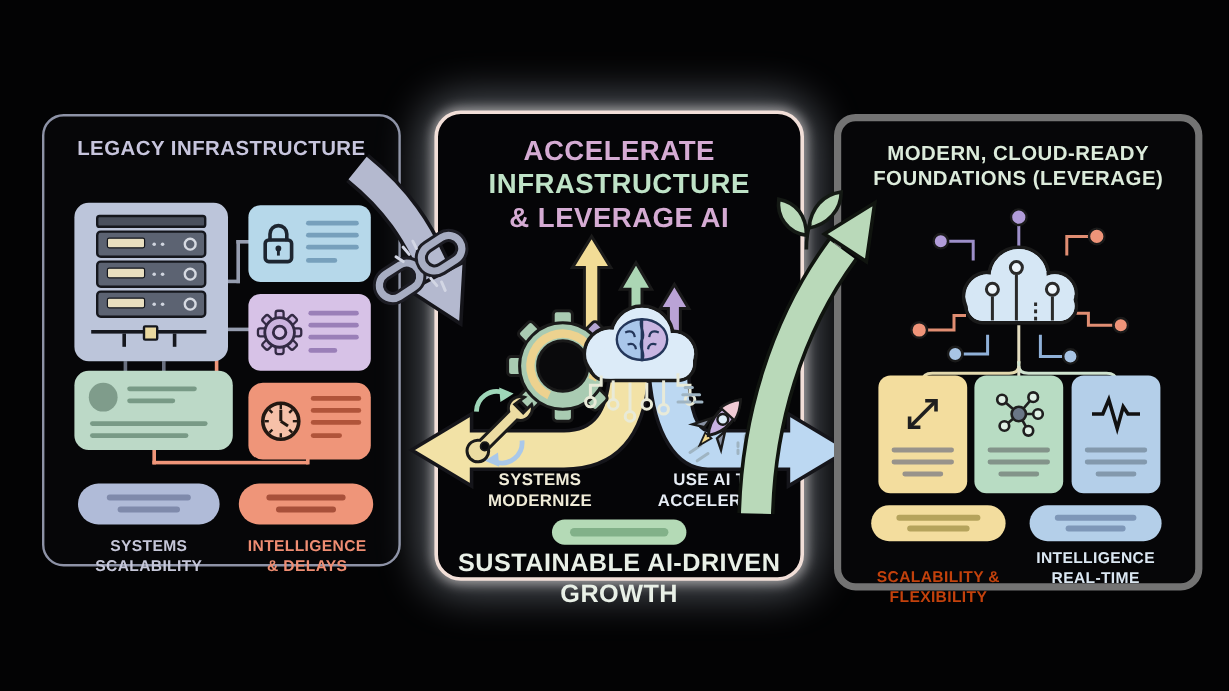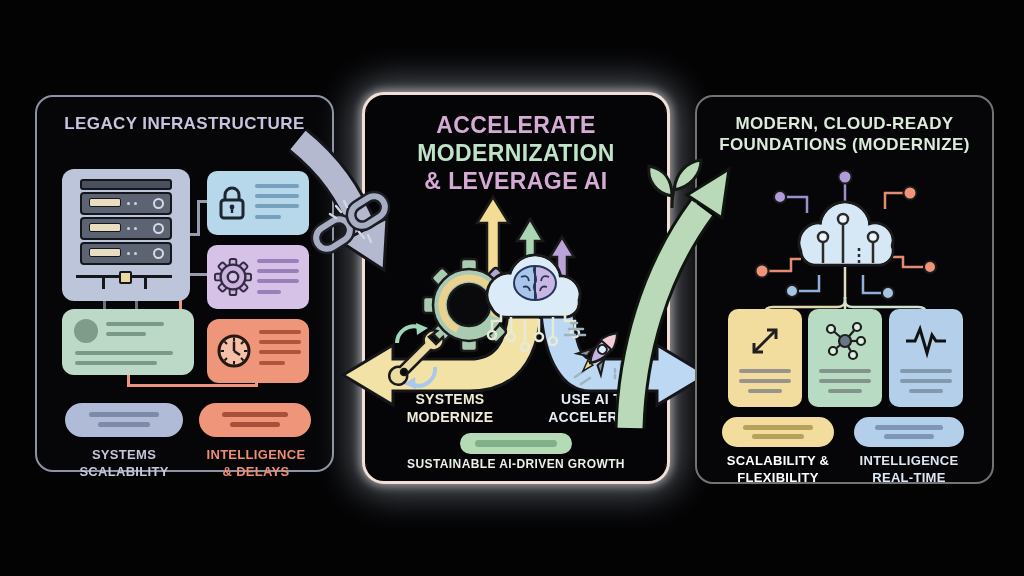--- a/index.html
+++ b/index.html
@@ -30,21 +30,21 @@
   .srv-node{position:absolute;left:57px;top:4px;width:9px;height:9px;background:#ead9a0;border:2px solid #15171d;border-radius:2px;}
   .srv-leg{position:absolute;top:11px;width:3px;height:11px;background:#15171d;}
 
   
   #modern{left:362px;top:92px;width:302px;height:386px;border:3px solid #f2dfd8;border-radius:22px;
           box-shadow:0 0 36px 10px rgba(210,222,238,.40),0 0 10px 2px rgba(255,242,236,.55);background:#050507;}
   #modern .ttl{top:16px;font-size:23px;line-height:1.22;}
   .arrow-label{position:absolute;text-align:center;font-size:14px;line-height:1.25;letter-spacing:.3px;}
 
   
-  #foundations{left:695px;top:95px;width:295px;height:385px;border:2px solid #737373;}
+  #foundations{left:695px;top:95px;width:295px;height:385px;border:6px solid #737373;}
   #foundations .ttl{top:16px;font-size:17px;color:#dcebdb;}
   .fcard{position:absolute;top:212px;width:74px;height:98px;border-radius:10px;}
   .fcard .bar{left:50%;transform:translateX(-50%);}
 </style>
 </head>
 <body>
 
 <div class="canvas">
 
   <div class="panel" id="legacy">
@@ -171,21 +171,21 @@
     </div>
     <div class="cap" style="left:148px;top:350px;width:142px;color:#ef8d72">
       <div>INTELLIGENCE</div>
         <div>&amp; DELAYS</div>
     </div>
   </div>
 
   <div class="panel" id="modern">
     <div class="ttl">
       <div style="color:#d5abd3">ACCELERATE</div>
-      <div style="color:#bfe3c7">MODERNIZATION</div>
+      <div style="color:#bfe3c7">INFRASTRUCTURE</div>
       <div style="color:#d5abd3">&amp; LEVERAGE AI</div>
     </div>
 
     <svg class="abs" style="left:-30px;top:218px" width="380" height="110" viewBox="0 0 380 110">
       <path d="M8,62 L58,32 L58,46 L135,46 C160,46 170,30 173,0 L206,0 C202,50 180,78 135,78 L58,78 L58,92 Z" fill="#f2e2a6" stroke="#15151a" stroke-width="3"></path>
       <path d="M372,62 L322,32 L322,46 L255,46 C244,44 240,25 239,0 L206,0 C210,48 228,78 255,78 L322,78 L322,92 Z" fill="#bcd8f2" stroke="#15151a" stroke-width="3"></path>
     </svg>
 
     <svg class="abs" style="left:40px;top:98px" width="224" height="168" viewBox="0 0 224 168">
       <g>
@@ -278,27 +278,27 @@
         <div>MODERNIZE</div>
     </div>
     <div class="arrow-label" style="left:172px;top:296px;width:120px;color:#e6ecf4">
       <div>USE AI TO</div>
         <div>ACCELERATE</div>
     </div>
 
     <div class="pill" style="left:95px;top:338px;width:112px;height:21px;background:#b4dab6;border-radius:11px">
       <div class="bar" style="top:7px;width:82px;height:7px;background:#82b189;border-radius:4px"></div>
     </div>
-    <div class="ttl" style="top:362px;font-size:12px;color:#e9f0e7">SUSTAINABLE AI-DRIVEN GROWTH</div>
+    <div class="ttl" style="top:362px;font-size:21px;color:#e9f0e7">SUSTAINABLE AI-DRIVEN GROWTH</div>
   </div>
 
   <div class="panel" id="foundations">
     <div class="ttl">
       <div>MODERN, CLOUD-READY</div>
-      <div>FOUNDATIONS (MODERNIZE)</div>
+      <div>FOUNDATIONS (LEVERAGE)</div>
     </div>
 
     <svg class="abs" style="left:38px;top:70px" width="220" height="132" viewBox="0 0 220 132">
       <g stroke-width="2.5" fill="none">
         <path d="M110,34 V16" stroke="#9d8fc9"></path>
         <path d="M52,30 H72 V46" stroke="#9d8fc9"></path>
         <path d="M168,26 H150 V42" stroke="#e08d72"></path>
         <path d="M34,104 H56 V92 H66" stroke="#e08d72"></path>
         <path d="M188,100 H168 V90 H158" stroke="#e08d72"></path>
         <path d="M64,124 H84 V108" stroke="#8fb0d8"></path>
@@ -385,21 +385,21 @@
     </div>
 
     <div class="pill" style="left:25px;top:320px;width:112px;height:30px;background:#f3dd9e;border-radius:15px">
       <div class="bar" style="top:8px;width:70px;height:5px;background:#b5a35c"></div>
       <div class="bar" style="top:17px;width:52px;height:5px;background:#b5a35c"></div>
     </div>
     <div class="pill" style="left:157px;top:320px;width:110px;height:30px;background:#b4cfe9;border-radius:15px">
       <div class="bar" style="top:8px;width:68px;height:5px;background:#7e97b8"></div>
       <div class="bar" style="top:17px;width:50px;height:5px;background:#7e97b8"></div>
     </div>
-    <div class="cap" style="left:8px;top:356px;width:146px;color:#ffffff">
+    <div class="cap" style="left:8px;top:372px;width:146px;color:#c2410c">
       <div>SCALABILITY &amp;</div>
         <div>FLEXIBILITY</div>
     </div>
     <div class="cap" style="left:142px;top:356px;width:140px;color:#dbe7f2">
       <div>INTELLIGENCE</div>
         <div>REAL-TIME</div>
     </div>
   </div>
 
   <svg class="abs" style="left:278px;top:130px" width="145" height="170" viewBox="0 0 145 170">

